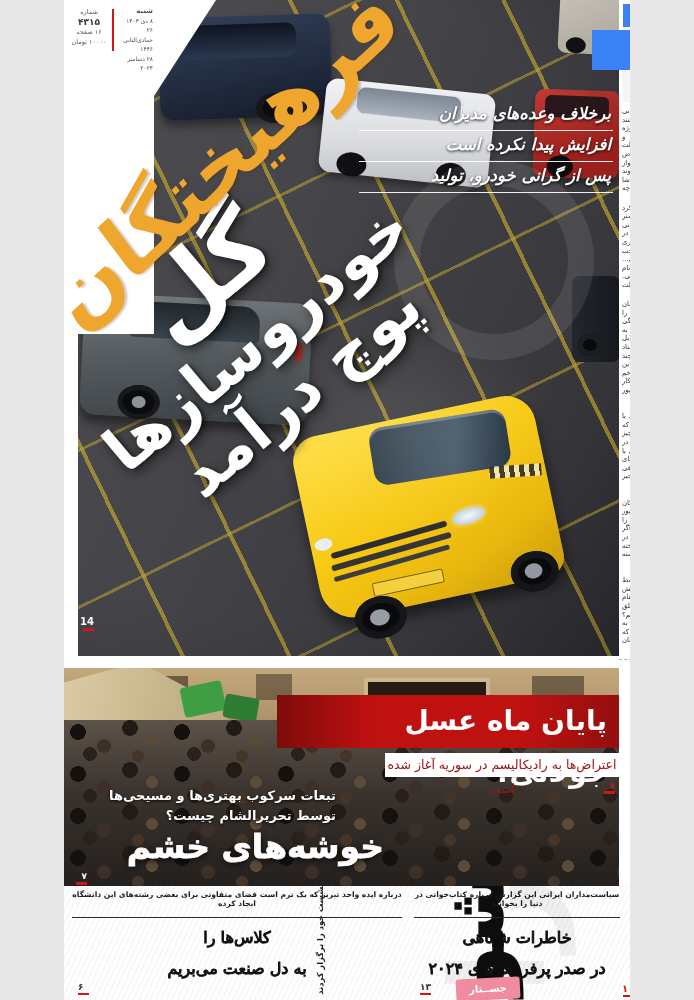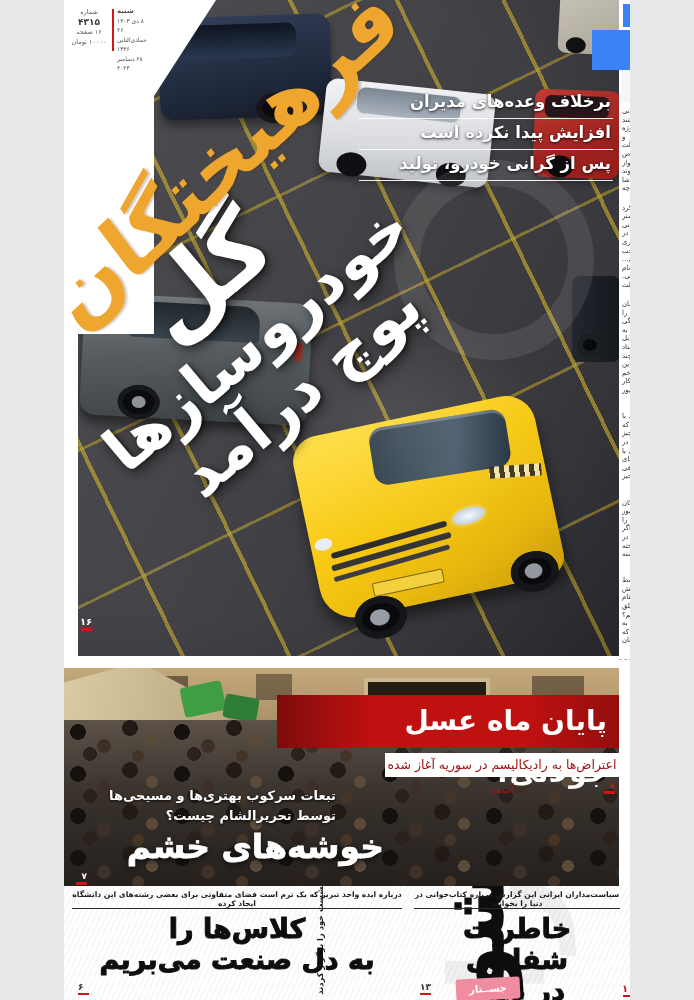--- a/index.html
+++ b/index.html
@@ -6,21 +6,21 @@
   html,body { background:#e8e8e8; }
   body { font-family:"DejaVu Sans", sans-serif; }
   .page { position:relative; width:566px; height:1000px; margin:0 auto; background:#ffffff;
           overflow:hidden; direction:rtl; }
 
   
   .info-issue { position:absolute; left:4px; top:7px; width:42px; text-align:center; color:#5a5a5a;
                 font-size:6.5px; line-height:10px; z-index:30; }
   .info-issue .num { font-size:9px; font-weight:bold; color:#3c3c3c; letter-spacing:4px; }
   .red-vline { position:absolute; left:48px; top:9px; width:2px; height:42px; background:#d01616; z-index:30; }
-  .info-date { position:absolute; left:53px; top:7px; width:36px; text-align:left; color:#4a4a4a;
+  .info-date { position:absolute; left:53px; top:7px; width:36px; text-align:right; color:#4a4a4a;
                font-size:5.9px; line-height:9.5px; z-index:30; }
   .info-date .wd { font-weight:bold; font-size:7px; }
 
   
   .masthead { position:absolute; left:-60px; top:105px; width:460px; height:130px; z-index:40;
               transform:rotate(-43deg) skewX(-6deg); text-align:center;
               font-size:84px; font-weight:bold; color:#efa62f;
               text-shadow:2px 2px 2px rgba(80,40,0,.25); pointer-events:none; }
 
   
@@ -78,21 +78,21 @@
   .ct-w1 { left:34px; top:196px; width:52px; height:42px; border-radius:50%; background:#0a0a0c; box-shadow:inset 0 0 0 7px #151619; }
   .ct-h1 { left:49px; top:209px; width:20px; height:16px; border-radius:50%; background:#9aa0a8; }
   .ct-w2 { left:196px; top:184px; width:48px; height:40px; border-radius:50%; background:#0a0a0c; box-shadow:inset 0 0 0 7px #151619; }
   .ct-h2 { left:210px; top:196px; width:18px; height:15px; border-radius:50%; background:#9aa0a8; }
 
   .white-cover-a { position:absolute; left:0; top:0; width:90px; height:334px; background:#fff; z-index:20; }
   .white-cover-b { position:absolute; left:90px; top:0; width:62px; height:96px; background:#fff; z-index:20;
                    clip-path:polygon(0 0,100% 0,0 100%); }
 
   
-  .lead-kicker { position:absolute; left:295px; top:88px; width:254px; z-index:25; }
+  .lead-kicker { position:absolute; left:295px; top:100px; width:254px; z-index:25;font-style:italic; }
   .lead-kicker .lk-line { color:#fff; font-weight:bold; font-size:16.5px; line-height:24px; text-align:left;
       padding:2px 2px 4px; border-bottom:1.5px solid rgba(255,255,255,.92);
       text-shadow:0 1px 3px rgba(0,0,0,.85); }
   .lead-kicker .lk-line { text-align:right; }
   .lead-head { position:absolute; left:-4px; top:192px; width:484px; height:400px; z-index:26;
                transform:rotate(-40deg); text-align:center; color:#fff; font-weight:bold;
                text-shadow:0 5px 12px rgba(0,0,0,.55), 2px 2px 3px rgba(0,0,0,.35);
                pointer-events:none; }
   .lead-head .l1 { font-size:96px; line-height:1.0; }
   .lead-head .l2 { font-size:62px; line-height:1.1; }
@@ -177,22 +177,22 @@
   .cb-head2 { position:absolute; left:10px; top:156px; width:310px; text-align:right; color:#fff;
               font-weight:bold; font-size:33px; line-height:46px; text-shadow:0 2px 6px rgba(0,0,0,.8);
               -webkit-text-stroke:.8px #fff; }
   .cb-p7 { position:absolute; left:12px; top:203px; color:#fff; font-size:9px; }
 
   
   .bottom-bg { position:absolute; left:0; top:886px; width:694px; height:114px;
                background:repeating-linear-gradient(115deg, rgba(0,0,0,.028) 0 2px, transparent 2px 5px); }
   .b-art { position:absolute; text-align:center; }
   .b-kicker { display:inline-block; font-size:7.6px; font-weight:bold; color:#1c1c1c;
-              border-bottom:1px solid #2a2a2a; padding-bottom:0; margin-bottom:4px; }
-  .b-head { font-size:27px; line-height:31px; font-weight:bold; color:#0e0e0e; letter-spacing:-.5px;
+              border-bottom:1px solid #2a2a2a; padding-bottom:9px; margin-bottom:4px; }
+  .b-head { font-size:16px; line-height:31px; font-weight:normal; color:#0e0e0e; letter-spacing:-.5px;
             -webkit-text-stroke:1px #0e0e0e; }
   .art-uni { left:8px; top:890px; width:330px; height:108px; }
   .art-books { left:350px; top:890px; width:206px; height:108px; }
   .b-pnum { position:absolute; left:6px; bottom:3px; font-size:9px; font-weight:bold; color:#333; text-align:left; }
   .stamp { position:absolute; left:42px; bottom:-2px; width:64px; height:22px; background:#f08ca0;
            border-radius:3px; transform:rotate(-3deg); color:#fff; font-size:10px; font-weight:bold;
            line-height:22px; text-align:center; z-index:6; }
   .stamp:after { content:""; position:absolute; right:8px; bottom:-5px; border:5px solid transparent;
                  border-top-color:#f08ca0; border-right-color:#f08ca0; }
 </style>
@@ -276,21 +276,21 @@
     <div class="lk-line">برخلاف وعده‌های مدیران</div>
     <div class="lk-line">افزایش پیدا نکرده است</div>
     <div class="lk-line">پس از گرانی خودرو، تولید</div>
   </div>
   <div class="lead-head">
     <div class="l1">گل</div>
     <div class="l2">خودروسازها</div>
     <div class="l3">پوچ درآمد</div>
   </div>
   <div class="p16">
-    <span class="pnum">۱۶</span>
+    <span class="pnum">14</span>
     <div class="pbar"></div>
   </div>
 
   <div class="ystack">
     <span class="yline yl1">آقای پزشکیان</span><br>
     <span class="yline yl2">بر دهان متملّق خاک بپاشید</span>
   </div>
 
   <div class="ed-header">
     <span class="ed-tab">سرمقاله</span>

